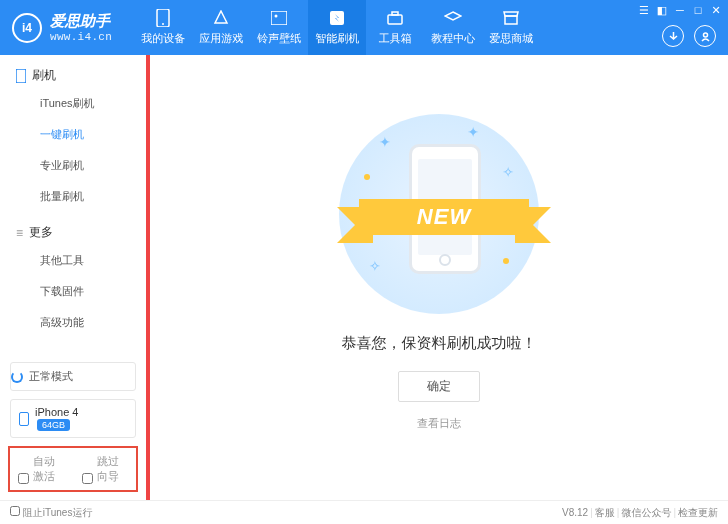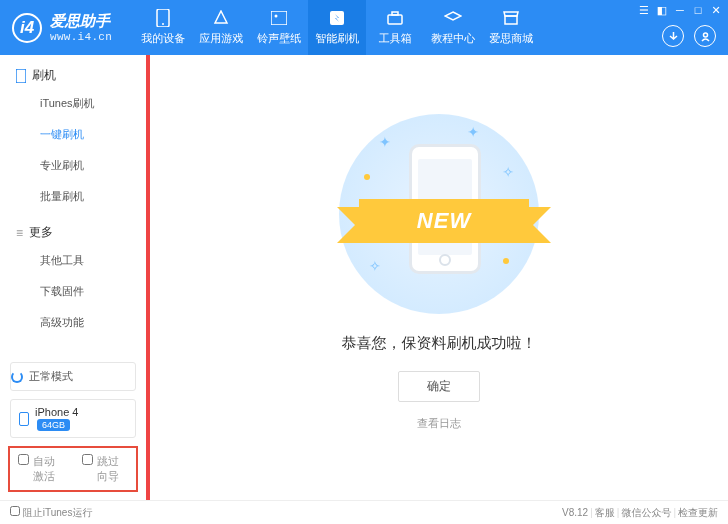--- a/index.html
+++ b/index.html
@@ -1,20 +1,20 @@
 <!DOCTYPE html>
 <html><head>
   <meta charset="utf-8">
   <style>
     * { margin: 0; padding: 0; box-sizing: border-box; font-family: "Microsoft YaHei", Arial, sans-serif; }
     body { width: 728px; height: 524px; overflow: hidden; background: #fff; }
     
     .titlebar { height: 55px; background: #2c8cf4; display: flex; align-items: center; color: #fff; position: relative; }
     .logo-wrap { display: flex; align-items: center; padding: 0 12px; }
-    .logo-circle { width: 30px; height: 30px; border: 2px solid #fff; border-radius: 50%; display: flex; align-items: center; justify-content: center; font-size: 17px; font-weight: bold; font-style: italic; }
+    .logo-circle { width: 30px; height: 30px; border: 2px solid #fff; border-radius: 50%; display: flex; align-items: center; justify-content: center; font-size: 12px; font-weight: bold; }
     .logo-text { margin-left: 8px; }
     .logo-title { font-size: 15px; font-weight: bold; font-style: italic; }
     .logo-url { font-size: 11px; opacity: .9; letter-spacing: .3px; font-family: Liberation Mono, monospace; }
     
     .nav { display: flex; height: 100%; margin-left: 10px; }
     .nav-item { width: 58px; display: flex; flex-direction: column; align-items: center; justify-content: center; font-size: 11px; cursor: pointer; position: relative; }
     .nav-item.active { background: #1a7de6; }
     .nav-icon { width: 18px; height: 18px; margin-bottom: 4px; display: flex; align-items: center; justify-content: center; }
     .nav-icon svg { fill: #fff; }
     
@@ -33,31 +33,31 @@
     .sb-item.active { color: #2c8cf4; }
     
     .sb-bottom { margin-top: auto; }
     .mode-box { margin: 8px 10px; border: 1px solid #e6e6e6; border-radius: 3px; padding: 6px 0; font-size: 11px; display: flex; align-items: center; gap: 6px; color: #555; }
     .mode-box .spin { width: 12px; height: 12px; border: 2px solid #2c8cf4; border-top-color: transparent; border-radius: 50%; }
     .device-box { margin: 0 10px 8px; border: 1px solid #e6e6e6; border-radius: 3px; padding: 6px 8px; font-size: 11px; display: flex; align-items: center; gap: 6px; }
     .device-box .ph { width: 10px; height: 14px; border: 1.5px solid #2c8cf4; border-radius: 2px; }
     .badge { display: inline-block; background: #2c8cf4; color: #fff; font-size: 9px; padding: 1px 5px; border-radius: 3px; margin-left: 2px; }
     
     .check-row { border: 2px solid #e74c3c; margin: 4px 8px 8px; padding: 6px 8px; display: flex; gap: 18px; font-size: 11px; color: #999; }
-    .check-row label { display: flex; align-items: flex-start; gap: 4px; }
+    .check-row label { display: flex; align-items: flex-end; gap: 4px; }
     .check-row input { width: 11px; height: 11px; }
     
     .content { flex: 1; display: flex; flex-direction: column; align-items: center; justify-content: center; position: relative; }
     .illus { width: 200px; height: 200px; position: relative; margin-bottom: 20px; margin-top: -10px; }
     .circle-bg { width: 200px; height: 200px; border-radius: 50%; background: radial-gradient(circle,#e8f4ff 0%,#d4ebff 70%,#fff 100%); position: absolute; }
     .star { position: absolute; color: #7fc4ff; font-size: 14px; }
     .phone { position: absolute; left: 70px; top: 30px; width: 72px; height: 130px; background: #fff; border: 3px solid #e3e8ee; border-radius: 10px; }
     .phone::before { content: ""; position: absolute; top: 12px; left: 6px; right: 6px; bottom: 16px; background: #f2f6fb; border-radius: 2px; }
     .phone::after { content: ""; position: absolute; bottom: 5px; left: 50%; transform: translateX(-50%); width: 8px; height: 8px; border: 2px solid #dbe2ea; border-radius: 50%; }
-    .ribbon { position: absolute; top: 85px; left: 20px; width: 170px; height: 44px; background: #ffc93c; display: flex; align-items: center; justify-content: center; font-size: 22px; font-weight: 900; color: #fff; font-style: italic; letter-spacing: 1px; }
+    .ribbon { position: absolute; top: 85px; left: 20px; width: 170px; height: 36px; background: #ffc93c; display: flex; align-items: center; justify-content: center; font-size: 22px; font-weight: 900; color: #fff; font-style: italic; letter-spacing: 1px; }
     .ribbon::before, .ribbon::after { content: ""; position: absolute; top: 8px; width: 0; height: 0; border: 18px solid #ffc93c; }
     .ribbon::before { left: -22px; border-left-color: transparent; }
     .ribbon::after { right: -22px; border-right-color: transparent; }
     .dot { position: absolute; width: 6px; height: 6px; background: #ffc93c; border-radius: 50%; }
     
     .success-text { font-size: 15px; color: #333; margin-bottom: 18px; }
     .ok-btn { border: 1px solid #ddd; background: #fff; padding: 6px 28px; font-size: 12px; color: #555; cursor: pointer; border-radius: 2px; margin-bottom: 14px; }
     .log-link { font-size: 11px; color: #999; cursor: pointer; }
     
     .statusbar { height: 24px; border-top: 1px solid #eee; display: flex; align-items: center; font-size: 10px; color: #888; padding: 0 10px; }

